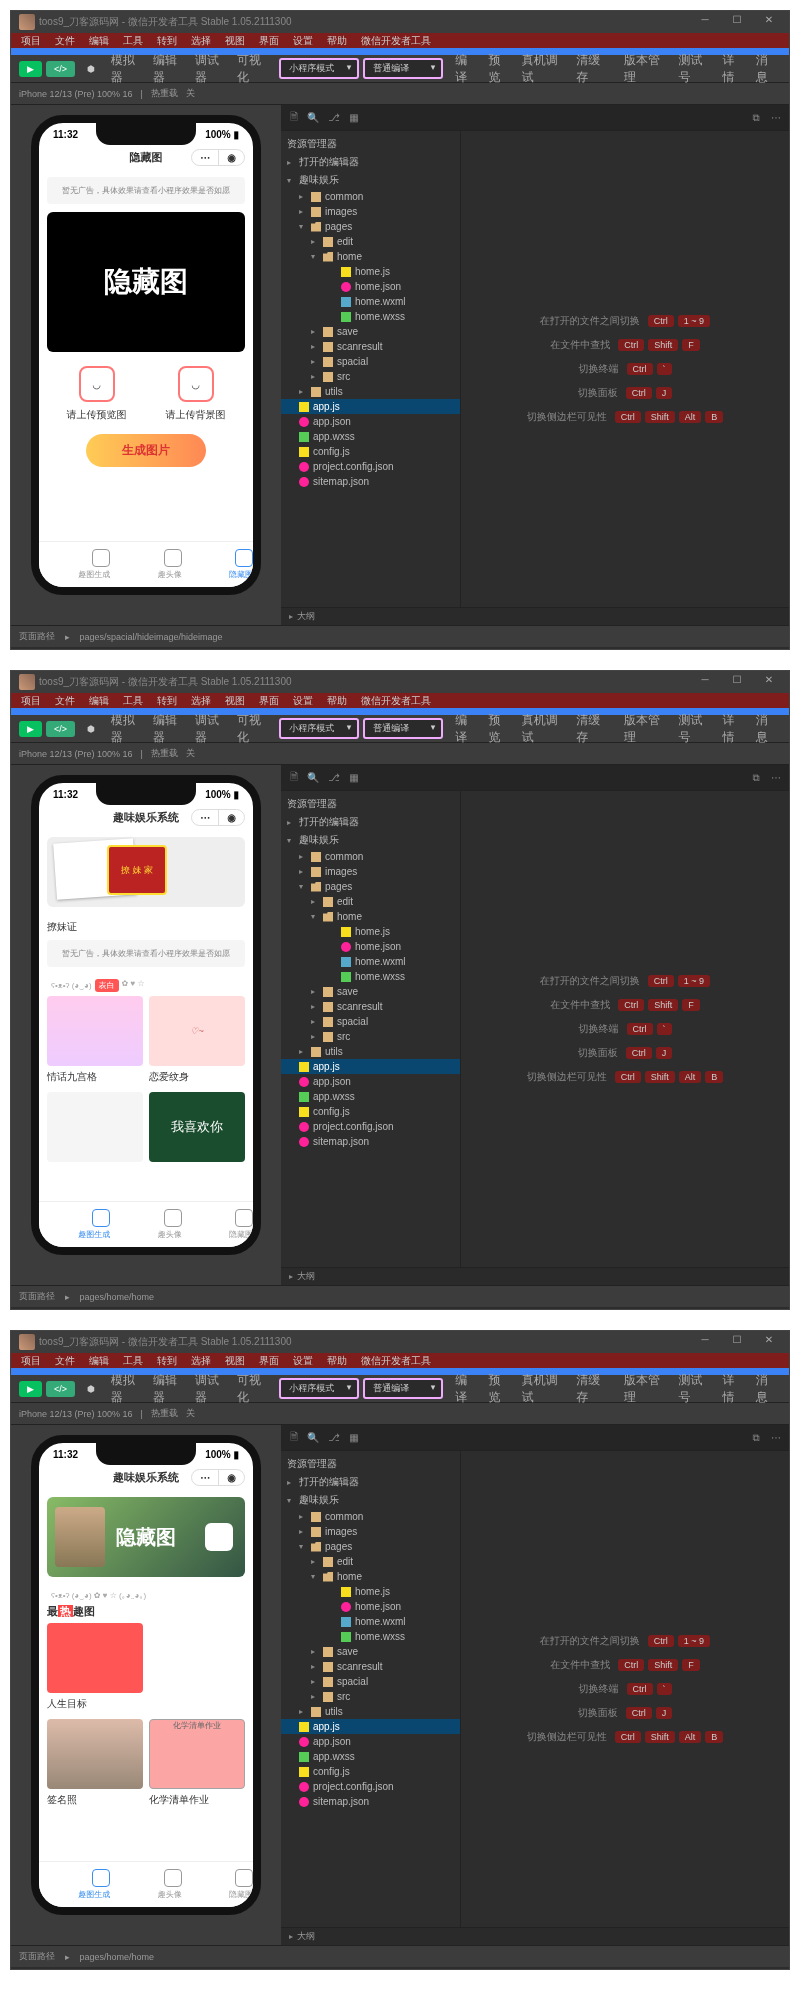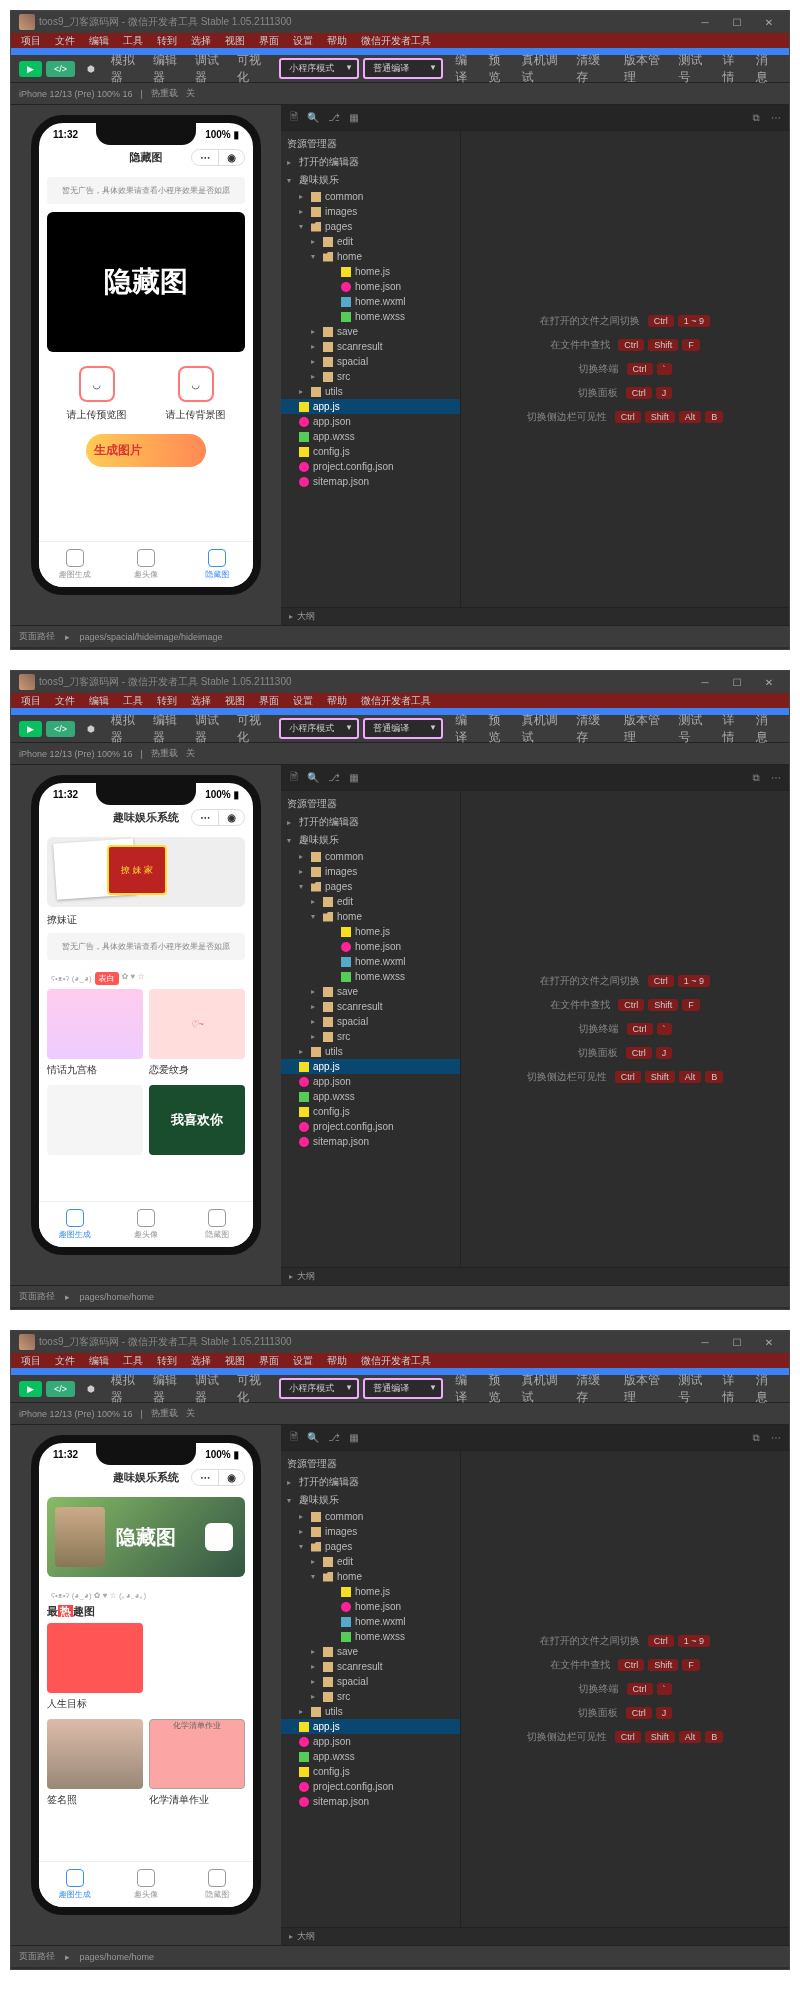--- a/index.html
+++ b/index.html
@@ -1,18 +1,18 @@
 <!DOCTYPE html>
 <html><head>
 <meta charset="utf-8">
 <style>
 *{margin:0;padding:0;box-sizing:border-box;font-family:"Microsoft YaHei",sans-serif}
 body{background:#fff;display:flex;flex-direction:column;gap:20px;padding:10px}
 .ide{width:780px;height:640px;background:#2d2d2d;color:#ccc;font-size:10px;position:relative;border:1px solid #444}
-.titlebar{height:22px;background:#3c3c3c;display:flex;align-items:center;padding:0 8px;justify-content:space-between}
+.titlebar{height:22px;background:#3c3c3c;display:flex;padding:0 8px;justify-content:space-between}
 .titlebar-left{display:flex;align-items:center;gap:4px}
 .avatar{width:16px;height:16px;background:linear-gradient(45deg,#c97,#865);border-radius:2px}
 .title-text{color:#888;font-size:10px}
 .win-controls{display:flex;gap:8px}
 .win-btn{width:24px;height:16px;display:flex;align-items:center;justify-content:center;color:#aaa;cursor:pointer}
 .menubar{height:22px;background:#7f1d1d;display:flex;align-items:center;padding:0 4px;gap:2px;border-bottom:7px solid #3b82f6}
 .menu-item{padding:2px 6px;color:#ccc;cursor:pointer}
 .toolbar{height:28px;background:#3c3c3c;display:flex;align-items:center;padding:0 8px;gap:8px;border-bottom:1px solid #222;justify-content:space-between}
 .tb-group{display:flex;gap:4px;align-items:center}
 .tb-btn{padding:3px 8px;border-radius:3px;font-size:9px;cursor:pointer;color:#ccc}
@@ -30,23 +30,23 @@
 .app-header{display:flex;align-items:center;justify-content:center;padding:4px;position:relative;font-size:11px;font-weight:600;color:#333}
 .capsule{position:absolute;right:8px;display:flex;border:1px solid #ddd;border-radius:14px;overflow:hidden}
 .capsule span{padding:2px 8px;font-size:10px;color:#333}
 .capsule span:first-child{border-right:1px solid #ddd}
 .app-body{padding:8px;overflow:hidden}
 .banner-notice{background:#f5f5f5;padding:8px;font-size:8px;color:#888;text-align:center;border-radius:4px;margin-bottom:8px}
 .hidden-img{width:100%;height:140px;background:#000;display:flex;align-items:center;justify-content:center;color:#fff;font-size:28px;font-weight:900;border-radius:6px;margin-bottom:14px}
 .upload-row{display:flex;justify-content:space-around;margin-bottom:12px}
 .upload-item{display:flex;flex-direction:column;align-items:center;gap:6px;font-size:10px;color:#333}
 .upload-icon{width:36px;height:36px;border:2px solid #f77;border-radius:8px;display:flex;align-items:center;justify-content:center}
-.gen-btn{width:120px;margin:12px auto;padding:8px;background:linear-gradient(90deg,#fc5,#f85);border-radius:18px;text-align:left;color:#d33;font-weight:600;font-size:12px}
+.gen-btn{width:120px;margin:12px auto;padding:8px;background:linear-gradient(90deg,#fc5,#f85);border-radius:18px;text-align:center;color:#d33;font-weight:600;font-size:12px}
 .tab-bar{position:absolute;bottom:0;left:0;right:0;height:46px;border-top:1px solid #eee;display:flex;background:#fff}
-.tab-item{flex:1;display:flex;flex-direction:column;align-items:center;justify-content:center;font-size:8px;color:#999;gap:2px}
+.tab-item{flex:1;display:flex;flex-direction:column;align-items:flex-end;justify-content:center;font-size:8px;color:#999;gap:2px}
 .tab-item.active-blue{color:#3a8ef0}
 .tab-icon{width:18px;height:18px;border:1.5px solid currentColor;border-radius:4px}
 .editor-panel{flex:1;background:#2d2d2d;display:flex;flex-direction:column}
 .editor-tabs{height:26px;background:#252525;display:flex;align-items:center;padding:0 6px;gap:6px;border-bottom:1px solid #222}
 .ed-icon{width:14px;height:14px;display:flex;align-items:center;justify-content:center;color:#888;cursor:pointer}
 .editor-body{flex:1;display:flex}
 .file-tree{width:180px;background:#2d2d2d;padding:4px 0;font-size:10px;overflow:auto;border-right:1px solid #222}
 .tree-item{padding:2px 6px;display:flex;align-items:center;gap:4px;cursor:pointer;color:#bbb}
 .tree-item.selected{background:#094771;color:#fff}
 .indent-1{padding-left:18px}.indent-2{padding-left:30px}.indent-3{padding-left:60px}
@@ -416,21 +416,21 @@
             <span><span>100%</span> ▮</span>
           </div>
         <div class="app-header">
             <span>趣味娱乐系统</span>
             <div class="capsule">
               <span>⋯</span>
               <span>◉</span>
             </div>
           </div>
         <div class="app-body">
-          <div style="position:relative;height:70px;background:#eee;border-radius:6px;margin-bottom:6px">
+          <div style="position:relative;height:70px;background:#eee;border-radius:6px;margin-bottom:13px">
             <div class="paper-photo"></div>
             <div class="cert-card" style="position:absolute;left:60px;top:8px">
                 <span>撩 妹 家</span>
               </div>
           </div>
           <div class="card-label">撩妹证</div>
           <div class="banner-notice" style="margin-top:6px">暂无广告，具体效果请查看小程序效果是否如愿</div>
           <div class="emoji-bar">ʕ•ᴥ•ʔ (◕‿◕) <span style="background:#f55;color:#fff;padding:1px 4px;border-radius:3px">表白</span> ✿ ♥ ☆</div>
           <div class="grid2">
             <div style="display:flex;flex-direction:column">
@@ -457,21 +457,21 @@
                 <div style="background:#ffe"></div>
                 <div style="background:#fda"></div>
                 <div style="background:#ffe"></div>
                 <div style="background:#cde"></div>
                 <div style="background:#fcd"></div>
                 <div style="background:#efd"></div>
                 <div style="background:#fec"></div>
                 <div style="background:#ffe"></div>
                 <div style="background:#edf"></div>
               </div>
-            <div class="grid-item" style="background:#1a4d2e;color:#fff;font-size:13px;font-weight:700">我喜欢你</div>
+            <div class="grid-item" style="background:#1a4d2e;color:#fff;font-size:13px;font-weight:400">我喜欢你</div>
           </div>
         </div>
         <div class="tab-bar">
           <div class="tab-item active-blue">
               <div class="tab-icon"></div>
               <span>趣图生成</span>
             </div>
           <div class="tab-item">
               <div class="tab-icon"></div>
               <span>趣头像</span>

